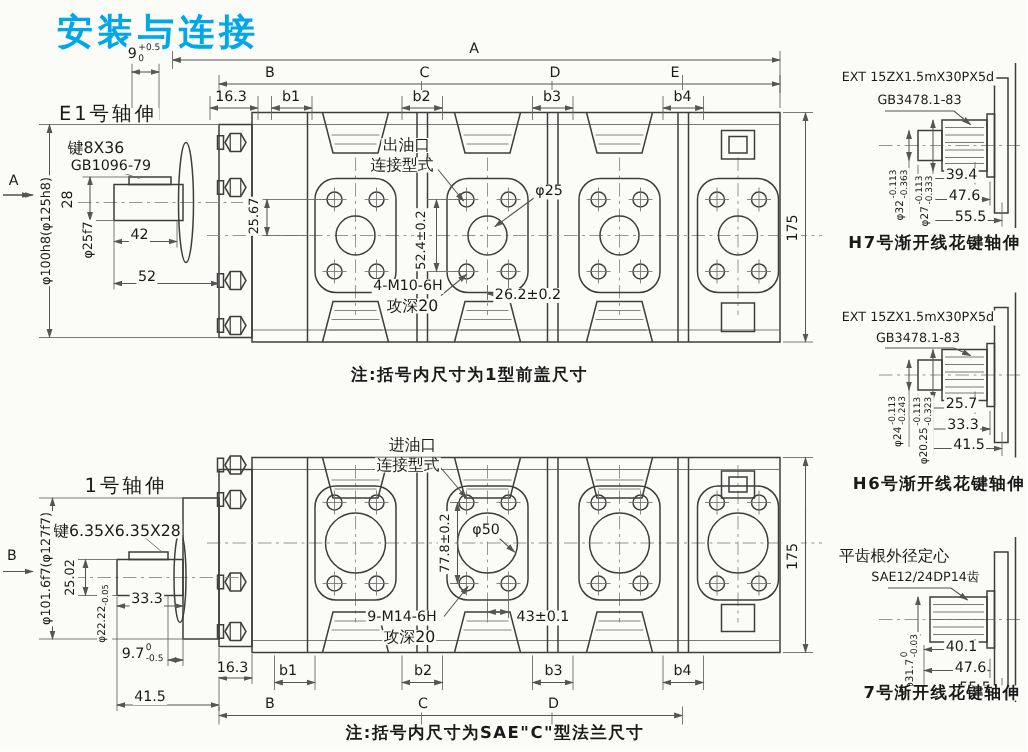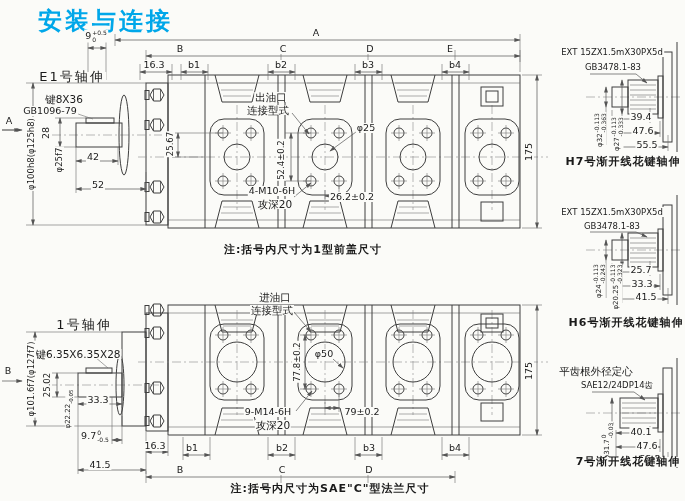--- a/index.html
+++ b/index.html
@@ -292,21 +292,21 @@
     <line class="dim" x1="616" y1="447" x2="660" y2="447"></line>
     <line class="dim" x1="616" y1="460" x2="668" y2="460"></line>
   </g>
 </svg>
 
 <div class="title">安装与连接</div>
 
 <div>
   <div class="lbl big" style="left:72px;top:77px">E1号轴伸</div>
   <div class="lbl cn" style="left:64px;top:99px">键8X36</div>
-  <div class="lbl" style="left:50px;top:111px">GB1096-79</div>
+  <div class="lbl" style="left:74px;top:111px">GB1096-79</div>
   <div class="lbl" style="left:9px;top:121px">A</div>
   <div class="lbl v small" style="left:31px;top:154px">φ100h8(φ125h8)</div>
   <div class="lbl v" style="left:46px;top:133px">28</div>
   <div class="lbl v small" style="left:59px;top:160px">φ25f7</div>
   <div class="lbl" style="left:93px;top:157px">42</div>
   <div class="lbl" style="left:98px;top:185px">52</div>
 
   <div class="lbl" style="left:96px;top:36px"><span>9</span><span class="tol">
           <i>+0.5</i>
           <i>0</i>
@@ -324,21 +324,21 @@
   <div class="lbl v small" style="left:170px;top:144px">25.67</div>
   <div class="lbl v" style="left:529px;top:152px">175</div>
 
   <div class="lbl cn" style="left:271px;top:97px">出油口</div>
   <div class="lbl cn" style="left:268px;top:110px">连接型式</div>
   <div class="lbl" style="left:366px;top:128px">φ25</div>
   <div class="lbl v small" style="left:281px;top:160px">52.4±0.2</div>
   <div class="lbl" style="left:272px;top:191px">4-M10-6H</div>
   <div class="lbl cn" style="left:275px;top:204px">攻深20</div>
   <div class="lbl" style="left:352px;top:197px">26.2±0.2</div>
-  <div class="lbl note" style="left:303px;top:250px">注:括号内尺寸为1型前盖尺寸</div>
+  <div class="lbl note" style="left:313px;top:250px">注:括号内尺寸为1型前盖尺寸</div>
 </div>
 
 <div>
   <div class="lbl big" style="left:84px;top:325px">1号轴伸</div>
   <div class="lbl cn" style="left:78px;top:354px">键6.35X6.35X28</div>
   <div class="lbl" style="left:8px;top:371px">B</div>
   <div class="lbl v small" style="left:31px;top:379px">φ101.6f7(φ127f7)</div>
   <div class="lbl v small" style="left:47px;top:385px">25.02</div>
   <div class="lbl v tiny" style="left:70px;top:409px"><span>φ22.22</span><span class="tolsub">-0.05</span></div>
   <div class="lbl" style="left:98px;top:400px">33.3</div>
@@ -357,21 +357,21 @@
   <div class="lbl" style="left:282px;top:470px">C</div>
   <div class="lbl" style="left:369px;top:470px">D</div>
   <div class="lbl v" style="left:529px;top:371px">175</div>
 
   <div class="lbl cn" style="left:275px;top:297px">进油口</div>
   <div class="lbl cn" style="left:272px;top:310px">连接型式</div>
   <div class="lbl" style="left:324px;top:354px">φ50</div>
   <div class="lbl v small" style="left:297px;top:362px">77.8±0.2</div>
   <div class="lbl" style="left:268px;top:412px">9-M14-6H</div>
   <div class="lbl cn" style="left:273px;top:425px">攻深20</div>
-  <div class="lbl" style="left:362px;top:412px">79±0.2</div>
+  <div class="lbl" style="left:362px;top:412px">43±0.1</div>
   <div class="lbl note" style="left:330px;top:489px">注:括号内尺寸为SAE"C"型法兰尺寸</div>
 </div>
 
 <div>
   <div class="lbl small" style="left:612px;top:52px">EXT 15ZX1.5mX30PX5d</div>
   <div class="lbl small" style="left:613px;top:67px">GB3478.1-83</div>
   <div class="lbl v tiny" style="left:600px;top:130px"><span>φ32</span><span class="tol">
           <i>-0.113</i>
           <i>-0.363</i>
         </span></div>

